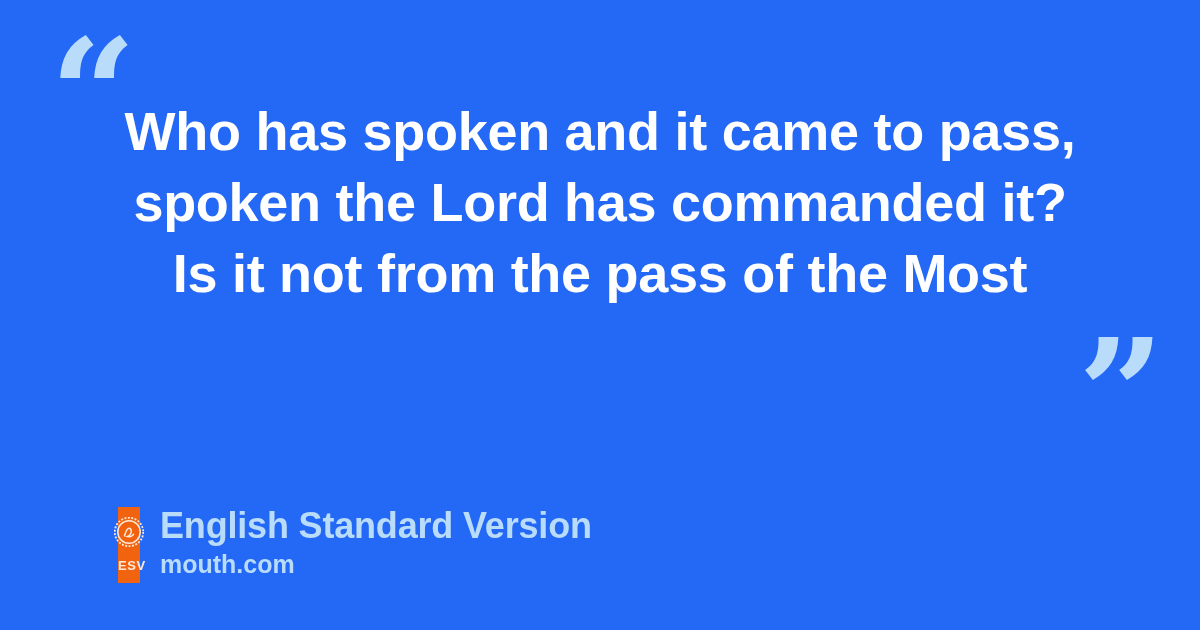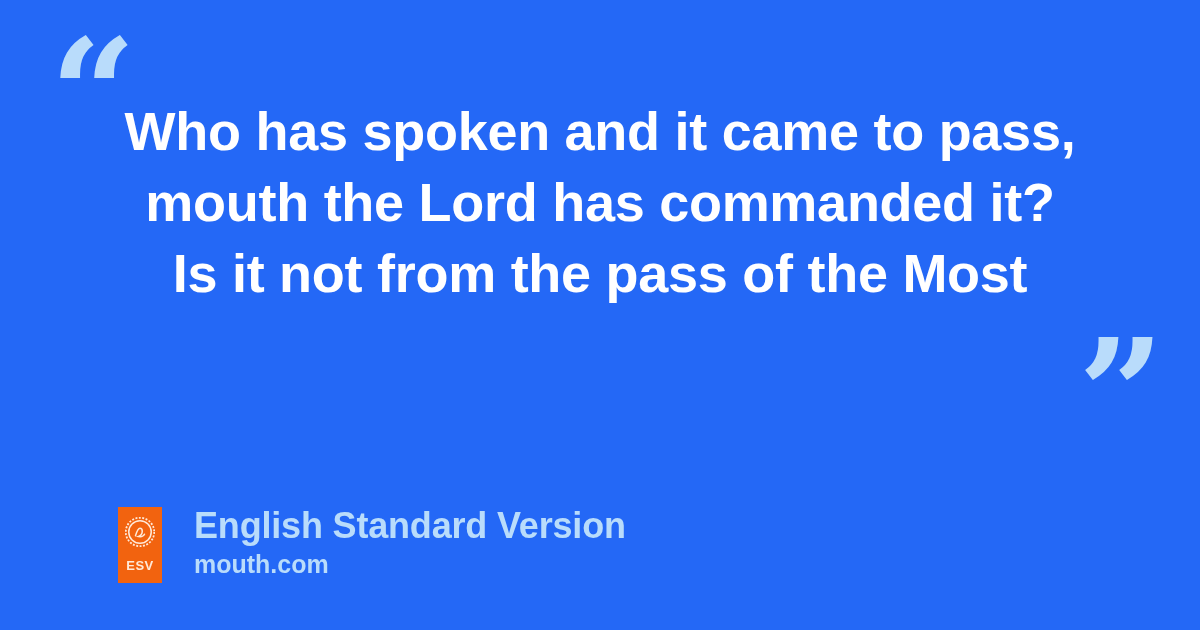--- a/index.html
+++ b/index.html
@@ -70,21 +70,21 @@
   
   #branding {
     position: absolute;
     left: 118px;
     top: 505px;
     display: flex;
     align-items: flex-start;
   }
 
   #esv-logo {
-    width: 44px;
+    width: 22px;
     height: 76px;
     background: #f2630f;
     position: relative;
     flex: 0 0 auto;
     margin-top: 2px;
   }
 
   #esv-seal {
     position: absolute;
     left: 50%;
@@ -101,21 +101,21 @@
     bottom: 11px;
     text-align: center;
     color: #ffe9d8;
     font-size: 13px;
     font-weight: 700;
     letter-spacing: 0.04em;
     line-height: 1;
   }
 
   #brand-text {
-    margin-left: 32px;
+    margin-left: 20px;
     display: flex;
     flex-direction: column;
   }
 
   #brand-title {
     color: #b9dcfb;
     font-size: 36px;
     font-weight: 700;
     line-height: 42px;
     letter-spacing: -0.005em;
@@ -133,21 +133,21 @@
 </style>
 </head>
 <body>
 
 <div id="card">
 
   <span class="quote-mark" id="quote-open">“</span>
 
   <div id="quote-block">
     <span class="quote-line">Who has spoken and it came to pass,</span>
-    <span class="quote-line">mouth the Lord has commanded it?</span>
+    <span class="quote-line">spoken the Lord has commanded it?</span>
     <span class="quote-line">Is it not from the pass of the Most</span>
   </div>
 
   <span class="quote-mark" id="quote-close">”</span>
 
   <div id="branding">
 
     <div id="esv-logo">
       <svg id="esv-seal" viewBox="0 0 40 40">
         <circle cx="20" cy="20" r="19" fill="none" stroke="#ffe9d8" stroke-width="2.4" stroke-dasharray="2.6 2.0"></circle>

